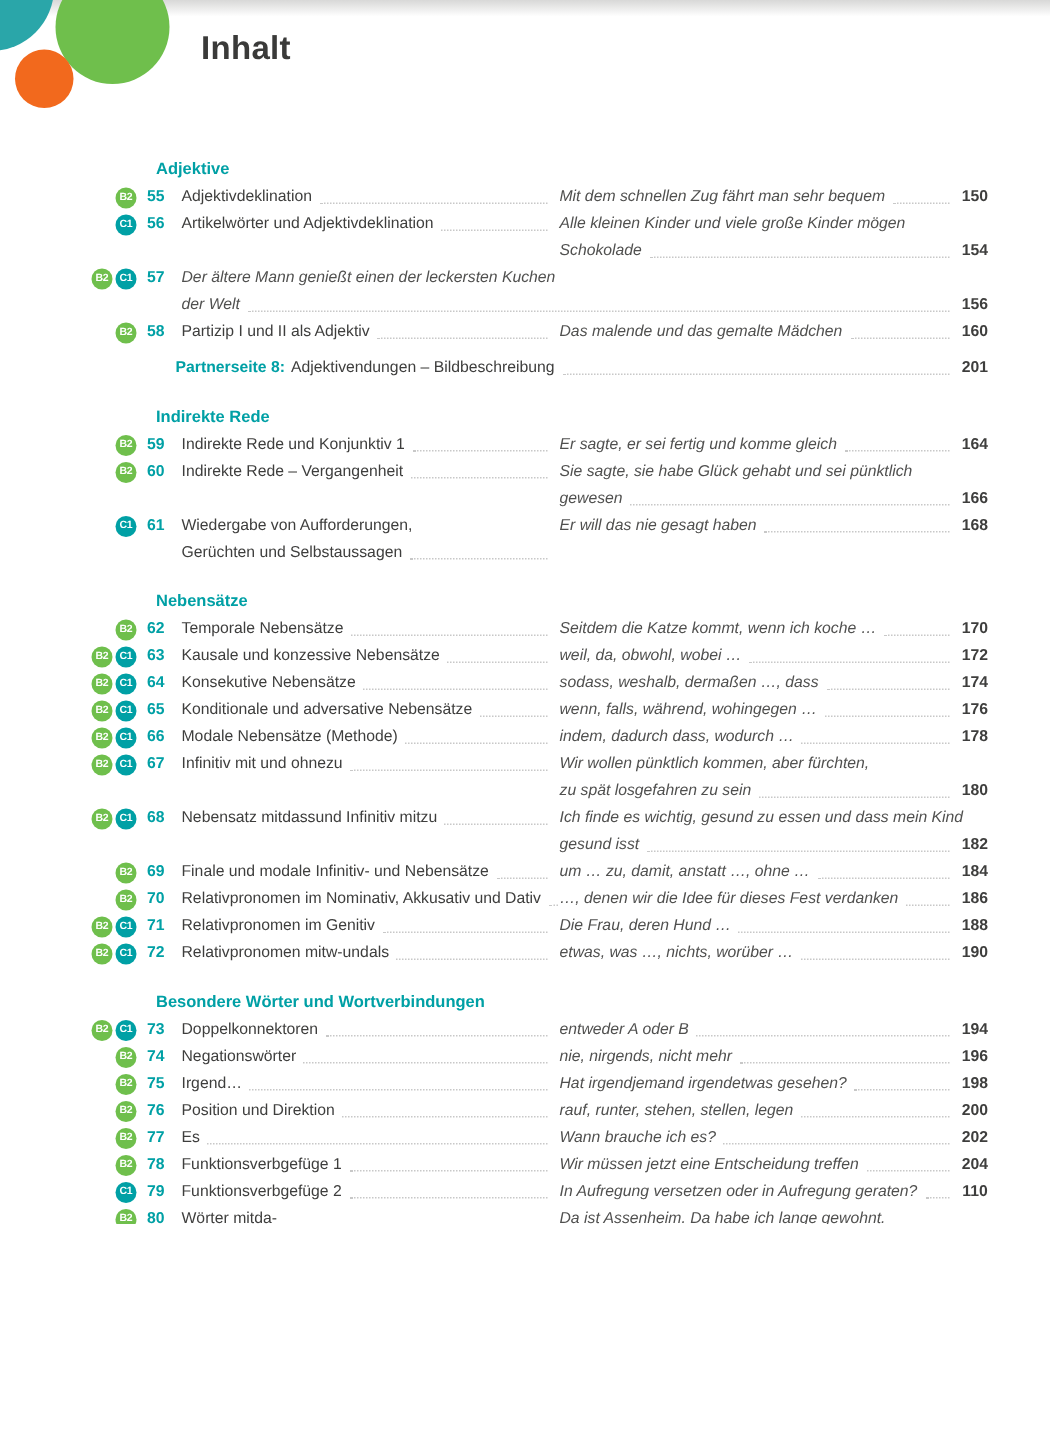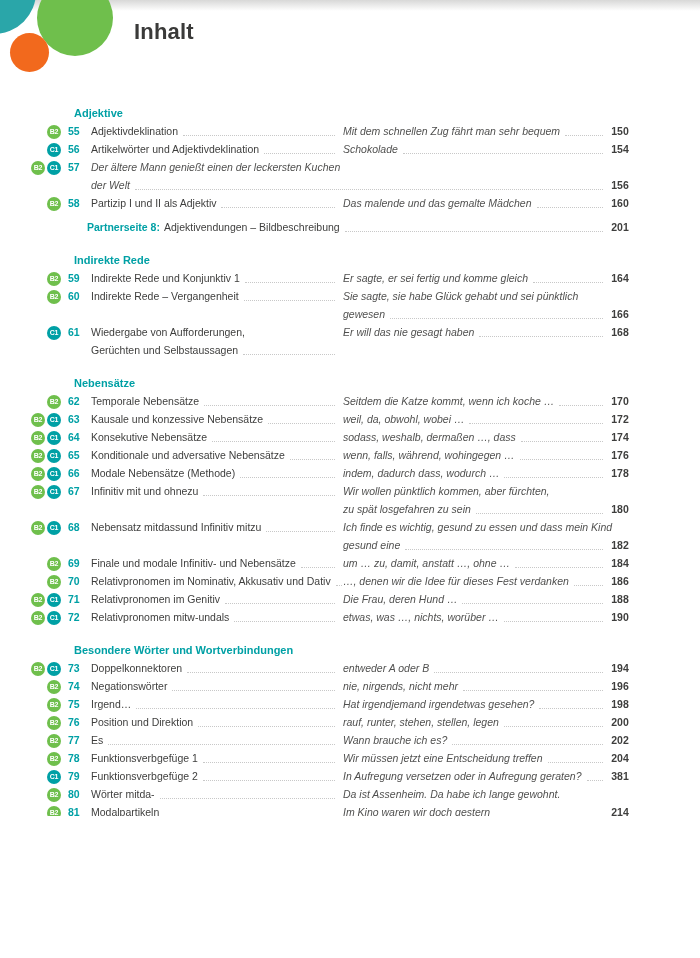--- a/index.html
+++ b/index.html
@@ -6,21 +6,21 @@
   .page{position:relative;width:700px;height:816px;background:#fff;overflow:hidden;
         font-family:"Liberation Sans","DejaVu Sans",sans-serif;color:var(--text,#3e3e3d);}
   .top-shade{position:absolute;top:0;left:0;right:0;height:11px;
         background:linear-gradient(180deg,#d8d8d7 0%,rgba(255,255,255,0) 100%);}
   .circle{position:absolute;border-radius:50%;}
   .c-teal{left:-48px;top:-50px;width:84px;height:84px;background:var(--cteal,#2aa6a9);}
   .c-green{left:37px;top:-20px;width:76px;height:76px;background:var(--green,#6fbf4c);}
   .c-orange{left:10px;top:33px;width:39px;height:39px;background:var(--orange,#f2691d);}
   .title{position:absolute;left:134px;top:19px;margin:0;font-size:22px;font-weight:bold;
         color:#3a3a39;letter-spacing:.2px;}
-  .content{position:absolute;left:30px;top:104px;width:604px;font-size:10.5px;}
+  .content{position:absolute;left:60px;top:104px;width:604px;font-size:10.5px;}
   .section{margin-bottom:15px;}
   .heading{margin-left:44px;line-height:18px;font-weight:bold;font-size:11px;
         color:var(--teal,#00a0a5);}
   .row{display:flex;align-items:flex-start;}
   .badges{width:34px;display:flex;justify-content:flex-end;gap:2px;padding-top:2.5px;
         box-sizing:border-box;padding-right:3px;flex:none;}
   .badge{width:14px;height:14px;border-radius:50%;color:#fff;font-size:7px;font-weight:bold;
         display:flex;align-items:center;justify-content:center;letter-spacing:-.2px;flex:none;}
   .badge.b2{background:var(--green,#6fbf4c);}
   .badge.c1{background:var(--teal,#00a0a5);}
@@ -75,20 +75,23 @@
           </div>
           <div class="num">56</div>
           <div class="t-col">
             <div class="line">
               <span>Artikelwörter und Adjektivdeklination</span>
               <span class="fill"></span>
             </div>
           </div>
           <div class="e-col">
             <div class="line">
+              <span class="ex">Alle kleinen Kinder und viele große Kinder mögen</span>
+            </div>
+            <div class="line">
               <span class="ex">Schokolade</span>
               <span class="fill"></span>
               <span class="pnum">154</span>
             </div>
           </div>
         </div>
         <div class="row">
           <div class="badges">
             <span class="badge b2">B2</span>
             <span class="badge c1">C1</span>
@@ -335,21 +338,21 @@
               <span> und Infinitiv mit </span>
               <span class="it">zu</span>
               <span class="fill"></span>
             </div>
           </div>
           <div class="e-col">
             <div class="line">
               <span class="ex">Ich finde es wichtig, gesund zu essen und dass mein Kind</span>
             </div>
             <div class="line">
-              <span class="ex">gesund eine</span>
+              <span class="ex">gesund isst</span>
               <span class="fill"></span>
               <span class="pnum">182</span>
             </div>
           </div>
         </div>
         <div class="row">
           <div class="badges">
             <span class="badge b2">B2</span>
           </div>
           <div class="num">69</div>
@@ -555,21 +558,21 @@
           <div class="t-col">
             <div class="line">
               <span>Funktionsverbgefüge 2</span>
               <span class="fill"></span>
             </div>
           </div>
           <div class="e-col">
             <div class="line">
               <span class="ex">In Aufregung versetzen oder in Aufregung geraten?</span>
               <span class="fill"></span>
-              <span class="pnum">381</span>
+              <span class="pnum">110</span>
             </div>
           </div>
         </div>
         <div class="row">
           <div class="badges">
             <span class="badge b2">B2</span>
           </div>
           <div class="num">80</div>
           <div class="t-col">
             <div class="line">

